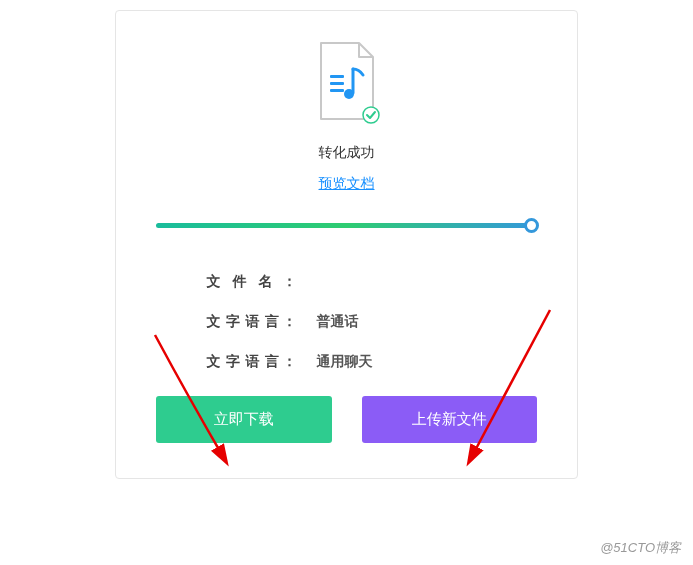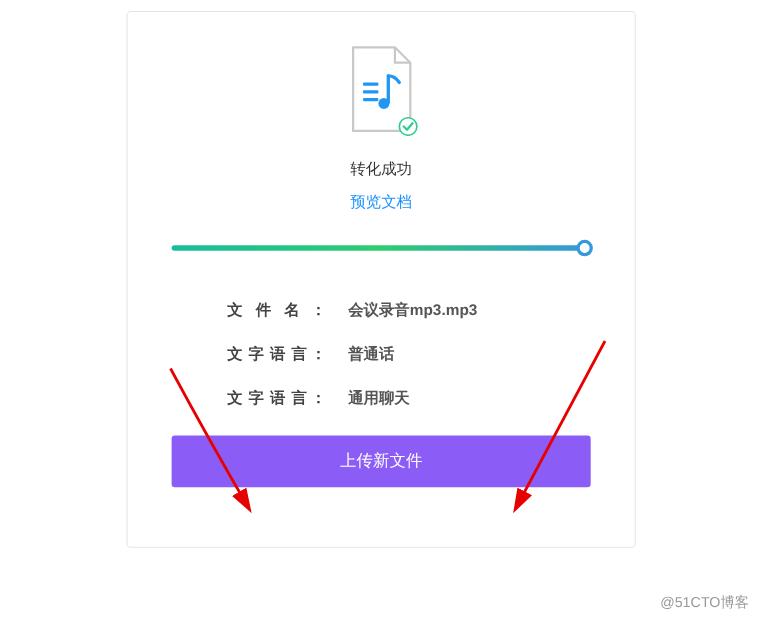--- a/index.html
+++ b/index.html
@@ -11,39 +11,40 @@
       font-family: "Microsoft YaHei", -apple-system, sans-serif;
       background: #ffffff;
       width: 693px;
       height: 565px;
       position: relative;
     }
     .card {
       border: 1px solid #e5e5e5;
       border-radius: 4px;
       margin: 10px 115px 0 115px;
-      padding: 30px 40px 54px 40px;
+      padding: 30px 40px 35px 40px;
       background: #fff;
     }
     .top-section {
       text-align: center;
     }
     .file-icon-wrap {
       display: inline-block;
       position: relative;
       margin-bottom: 15px;
     }
     .status-text {
       font-size: 14px;
       color: #333;
       margin-bottom: 12px;
     }
     .preview-link {
       font-size: 14px;
       color: #1890ff;
+      text-decoration: underline;
       cursor: pointer;
     }
     .progress-wrap {
       position: relative;
       margin: 30px 0 40px 0;
       height: 10px;
     }
     .progress-bar {
       height: 5px;
       background: linear-gradient(90deg, #1abc9c, #2ecc71, #3498db);
@@ -111,20 +112,21 @@
     .arrow {
       position: absolute;
       pointer-events: none;
     }
     .watermark {
       position: absolute;
       bottom: 8px;
       right: 12px;
       font-size: 13px;
       color: #999;
+      font-style: italic;
     }
   </style>
 </head>
 <body>
 
 <div class="card">
 
   <div class="top-section">
     <div class="file-icon-wrap">
       <svg width="68" height="84" viewBox="0 0 68 84">
@@ -149,33 +151,33 @@
   </div>
 
   <div class="progress-wrap">
     <div class="progress-bar"></div>
     <div class="progress-knob"></div>
   </div>
 
   <div class="info-section">
     <div class="info-row">
       <span class="info-label">文件名</span>
-      <span class="info-value">会议录音mp3.mp3</span>
     </div>
     <div class="info-row">
       <span class="info-label">文字语言</span>
       <span class="info-value">普通话</span>
     </div>
     <div class="info-row">
       <span class="info-label">文字语言</span>
       <span class="info-value">通用聊天</span>
     </div>
   </div>
 
   <div class="button-row">
+    <button class="btn btn-download">立即下载</button>
     <button class="btn btn-upload">上传新文件</button>
   </div>
 
 </div>
 
 <svg class="arrow" style="left:140px; top:330px;" width="110" height="150">
   <defs>
     <marker id="ah1" markerWidth="10" markerHeight="10" refX="6" refY="3" orient="auto">
       <path d="M0,0 L0,6 L9,3 z" fill="#e60000"></path>
     </marker>

